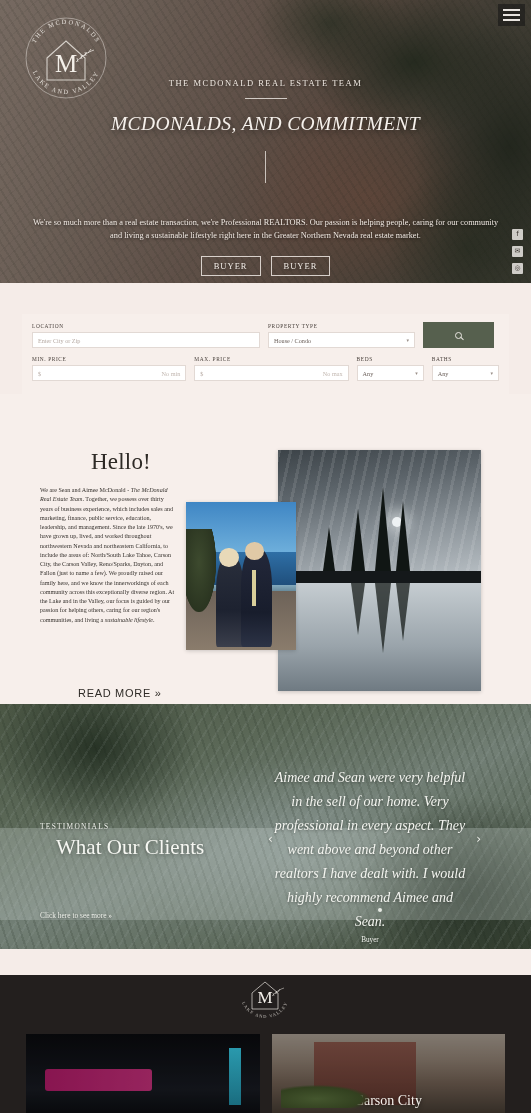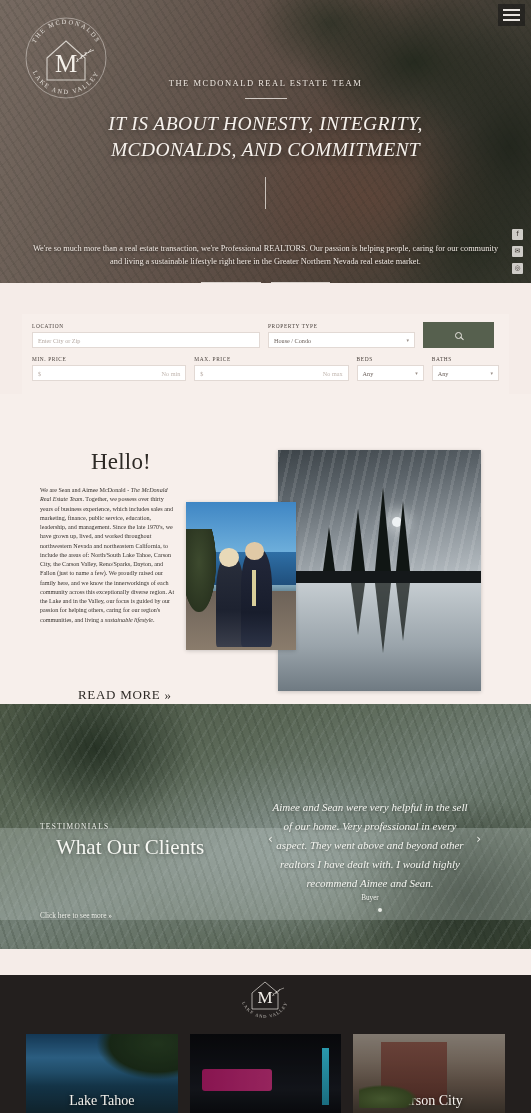--- a/index.html
+++ b/index.html
@@ -145,21 +145,21 @@
     color:#2e2a26; letter-spacing:.2px;
   }
   .about-copy {
     position:absolute; left:40px; top:92px; width:135px;
     font-family:"Liberation Serif", serif; font-size:6.1px;
     line-height:1.52; color:#34302c; text-align:left;
   }
   .about-copy i { font-style:italic; }
   .read-more {
     position:absolute; left:78px; top:295px;
-    font-family:Liberation Serif, serif; font-size:13px;
+    font-family:Liberation Sans, sans-serif; font-size:11px;
     letter-spacing:.7px; color:#2e2a26; cursor:pointer;
   }
   
   .photo-couple {
     position:absolute; left:186px; top:502px; width:110px; height:148px;
     z-index:4; overflow:hidden; background:#7a8a94;
     box-shadow:0 1px 4px rgba(0,0,0,.18);
   }
   .photo-couple .sky { position:absolute; inset:0;
     background:linear-gradient(180deg,#3f86c4 0%,#6fb0dc 35%,#9fc9e0 52%,#5b7b8a 62%,#4a5a52 100%); }
@@ -229,22 +229,22 @@
     font-family:"Liberation Serif", serif; font-size:7.4px; letter-spacing:1.3px;
     color:#eef0ea; text-shadow:0 1px 3px rgba(0,0,0,.45); }
   .testi-head { position:absolute; left:56px; top:130px; z-index:4;
     font-family:"Liberation Serif", serif; font-size:21px; line-height:1.25;
     color:#f6f7f2; text-shadow:0 1px 4px rgba(0,0,0,.4); }
   .testi-link { position:absolute; left:40px; top:207px; z-index:4;
     font-family:"Liberation Serif", serif; font-size:7.4px; color:#eef0ea;
     text-shadow:0 1px 3px rgba(0,0,0,.45); cursor:pointer; }
   .quote-wrap { position:absolute; left:270px; top:62px; width:200px; z-index:4; text-align:center; }
   .quote-text { font-family:"Liberation Serif", serif; font-style:italic;
-    font-size:11px; line-height:1.72; color:#f4f5f0;
-    text-shadow:0 1px 3px rgba(0,0,0,.4);margin-top:32px; }
+    font-size:14px; line-height:1.72; color:#f4f5f0;
+    text-shadow:0 1px 3px rgba(0,0,0,.4); }
   .quote-author { margin-top:1px; font-family:"Liberation Serif", serif;
     font-size:7.2px; color:#f0f2ec; text-shadow:0 1px 3px rgba(0,0,0,.4); }
   .carousel-arrow { position:absolute; top:128px; z-index:5;
     font-size:12px; color:#eef0ea; cursor:pointer; font-family:"DejaVu Sans", sans-serif;
     text-shadow:0 1px 3px rgba(0,0,0,.45); }
   .carousel-arrow.prev { left:268px; }
   .carousel-arrow.next { right:50px; }
   .carousel-dot { position:absolute; left:378px; top:908px; width:4px; height:4px;
     border-radius:50%; background:rgba(245,246,242,.9); z-index:6; cursor:pointer; }
 
@@ -281,21 +281,20 @@
 <div class="page">
 
   <div class="hero">
     <div class="hero-bg"></div>
     <div class="hero-scrim"></div>
 
     <div class="hero-content">
       <div class="hero-eyebrow">THE MCDONALD REAL ESTATE TEAM</div>
       <div class="hero-rule"></div>
       <div class="hero-title">
-        <div>IT IS ABOUT HONESTY, INTEGRITY,</div>
         <div>MCDONALDS, AND COMMITMENT</div>
       </div>
       <div class="hero-vrule"></div>
       <div class="hero-para">We're so much more than a real estate transaction, we're Professional REALTORS. Our passion is helping people, caring for our community and living a sustainable lifestyle right here in the Greater Northern Nevada real estate market.</div>
       <div class="hero-btns">
         <button class="hero-btn">BUYER</button>
         <button class="hero-btn">BUYER</button>
       </div>
     </div>
   </div>
@@ -452,24 +451,20 @@
         <path d="M 38,34 C 42,30 46,27 50,26"></path>
         <path d="M 41,32 l 2,-3 M 44,30 l 2,-3 M 40,34 l -1,-3 M 43,32 l -1,-3"></path>
       </g>
       <text fill="rgba(244,240,234,.75)" font-family="Liberation Serif, serif" font-size="4.4" letter-spacing="1.2">
         <textPath href="#fArcBot" startOffset="50%" text-anchor="middle">LAKE AND VALLEY</textPath>
       </text>
     </svg>
   </div>
 
   <div class="cities">
-    <div class="city city-tahoe">
-      <div class="ov"></div>
-      <div class="cname">Lake Tahoe</div>
-    </div>
     <div class="city city-reno">
       <div class="ov"></div>
     </div>
     <div class="city city-carson">
       <div class="ov"></div>
       <div class="cname">Carson City</div>
     </div>
   </div>
 
 </div>

